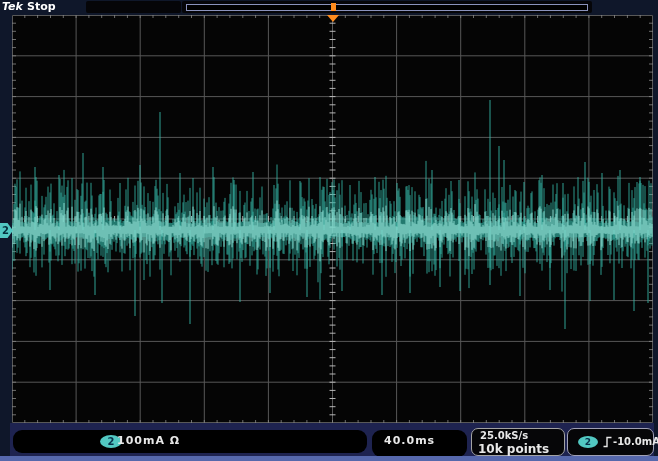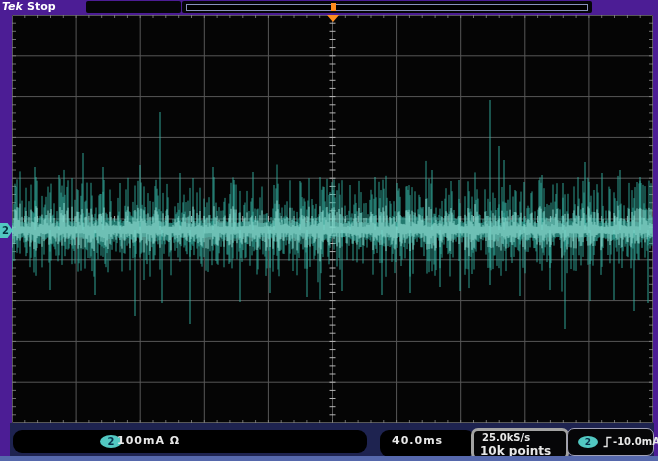--- a/index.html
+++ b/index.html
@@ -1,16 +1,16 @@
 <!DOCTYPE html>
 <html><head>
 <meta charset="utf-8">
 <style>
   html,body{margin:0;padding:0;background:#333;}
-  .scope{position:relative;width:658px;height:461px;background:#4c1d95;
+  .scope{position:relative;width:658px;height:461px;background:#0f172a;
          font-family:"DejaVu Sans",sans-serif;overflow:hidden;}
   
   .hdr{position:absolute;left:0;top:0;width:658px;height:14px;}
   .tek{position:absolute;left:2px;top:0px;font-size:11px;font-weight:bold;
        font-style:italic;color:#fff;}
   .stop{position:absolute;left:27px;top:0px;font-size:11px;font-weight:bold;color:#fff;}
   .hbox{position:absolute;background:#050508;border-radius:2px;}
   .statusbox{left:86px;top:1px;width:95px;height:12px;}
   .recordbar{left:182px;top:1px;width:410px;height:12px;}
   .recordinner{position:absolute;left:4px;right:4px;top:3px;height:5px;
@@ -24,23 +24,23 @@
   .chmark{position:absolute;left:0;top:223px;width:13px;height:15px;
           clip-path:polygon(0 0,58% 0,100% 50%,58% 100%,0 100%);
           font-size:10px;font-weight:bold;color:#05323e;line-height:15px;
           padding-left:2px;z-index:4;box-sizing:border-box;}
   
   .panel{position:absolute;left:10px;top:423px;width:644px;height:33px;background:#1e2350;}
   .bstrip{position:absolute;left:0;top:456px;width:658px;height:5px;background:#5668ac;}
   .rbox{position:absolute;background:#000;border-radius:9px;color:#e8e8e8;
         font-size:11px;font-weight:bold;}
   .box-ch{left:13px;top:430px;width:354px;height:23px;}
-  .box-h{left:372px;top:430px;width:95px;height:27px;margin-left:8px;}
+  .box-h{left:372px;top:430px;width:95px;height:27px;}
   .box-acq{left:471px;top:428px;width:92px;height:26px;background:#060608;
-           border:3px solid #a3a3a3;border-radius:7px;}
+           border:1px solid #a3a3a3;border-radius:7px;}
   .box-trig{left:567px;top:428px;width:85px;height:26px;background:#060608;
             border:1px solid #a0a0b4;border-radius:7px;}
   .badge{position:absolute;background:#52c8c2;color:#08304a;border-radius:50%;
          font-weight:bold;text-align:center;}
   .badge-ch{left:87px;top:5px;width:22px;height:13px;font-size:10px;line-height:13px;}
   .badge-trig{left:10px;top:7px;width:20px;height:12px;font-size:9px;line-height:12px;}
   .lbl-ch{position:absolute;left:104px;top:4px;letter-spacing:1px;}
   .lbl-h{position:absolute;left:12px;top:4px;letter-spacing:1px;}
   .lbl-rate{position:absolute;left:8px;top:1px;font-size:10px;}
   .lbl-pts{position:absolute;left:6px;top:13px;font-size:12px;}

